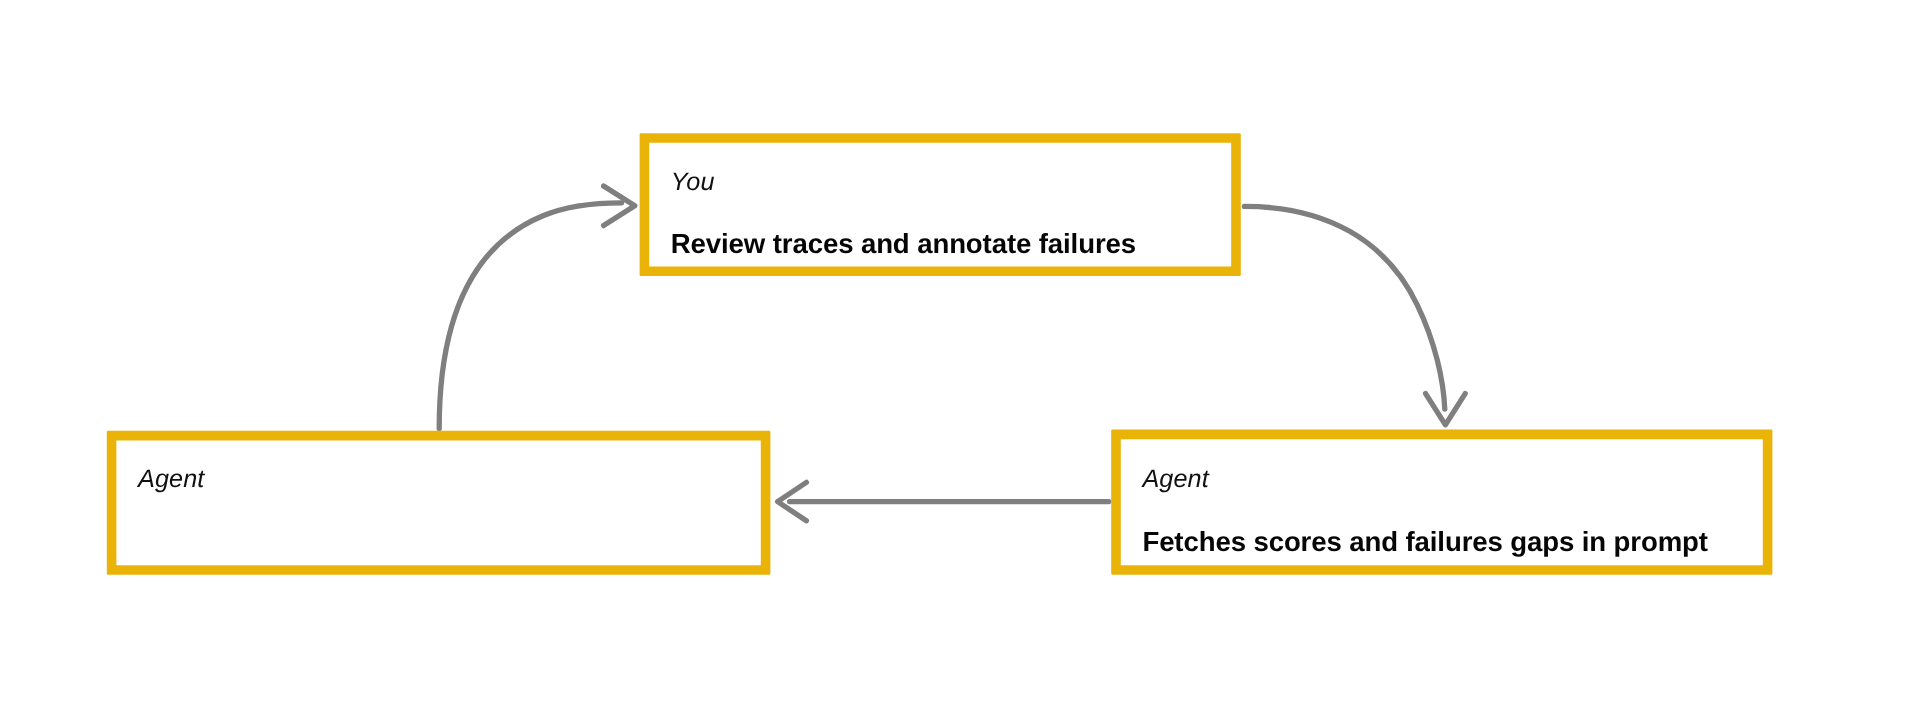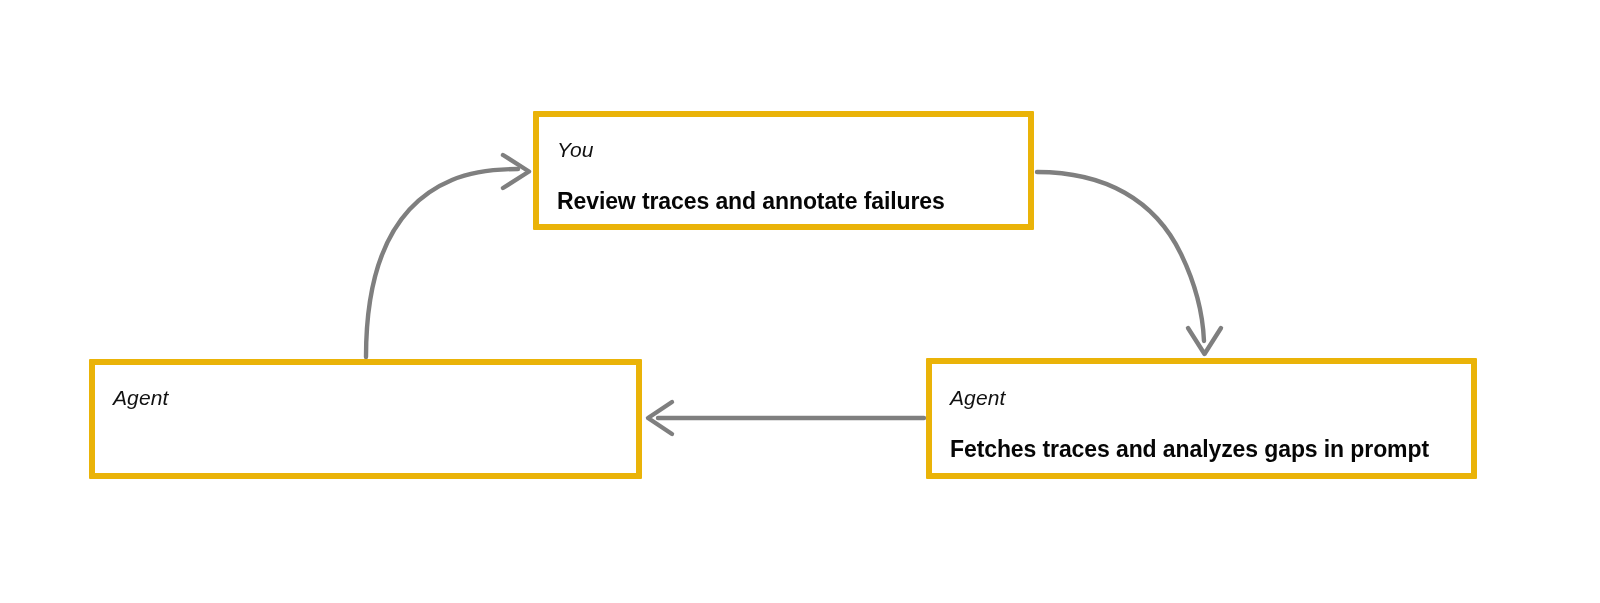--- a/index.html
+++ b/index.html
@@ -24,21 +24,21 @@
     left: 0;
     top: 0;
     width: 1600px;
     height: 603px;
     pointer-events: none;
   }
   .node-box {
     position: absolute;
     box-sizing: border-box;
     background: #ffffff;
-    border: 6px solid #eab308;
+    border: 8px solid #eab308;
     border-radius: 1px;
     padding: 0;
   }
   .node-role {
     position: absolute;
     font-style: italic;
     font-weight: 400;
     font-size: 21px;
     line-height: 1;
     color: #111111;
@@ -110,16 +110,16 @@
     <span class="node-role">You</span>
     <span class="node-title">Review traces and annotate failures</span>
   </div>
 
   <div class="node-box" id="node-bottom-left">
     <span class="node-role">Agent</span>
   </div>
 
   <div class="node-box" id="node-bottom-right">
     <span class="node-role">Agent</span>
-    <span class="node-title">Fetches traces and analyzes gaps in prompt</span>
+    <span class="node-title">Fetches scores and failures gaps in prompt</span>
   </div>
 
 </div>
 
 </body></html>

